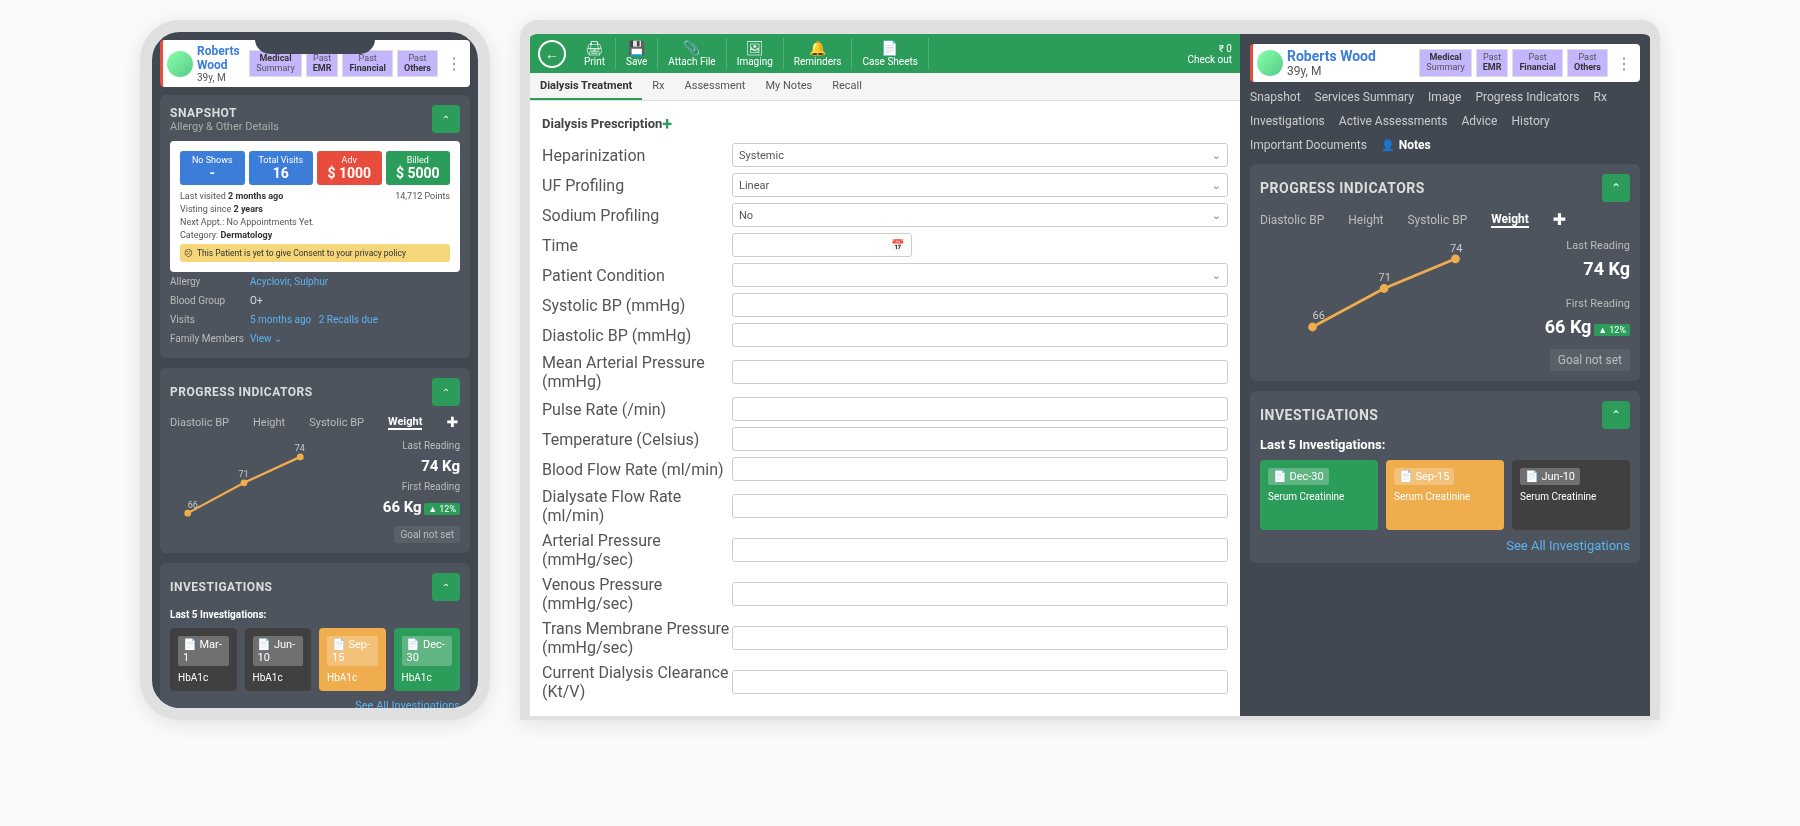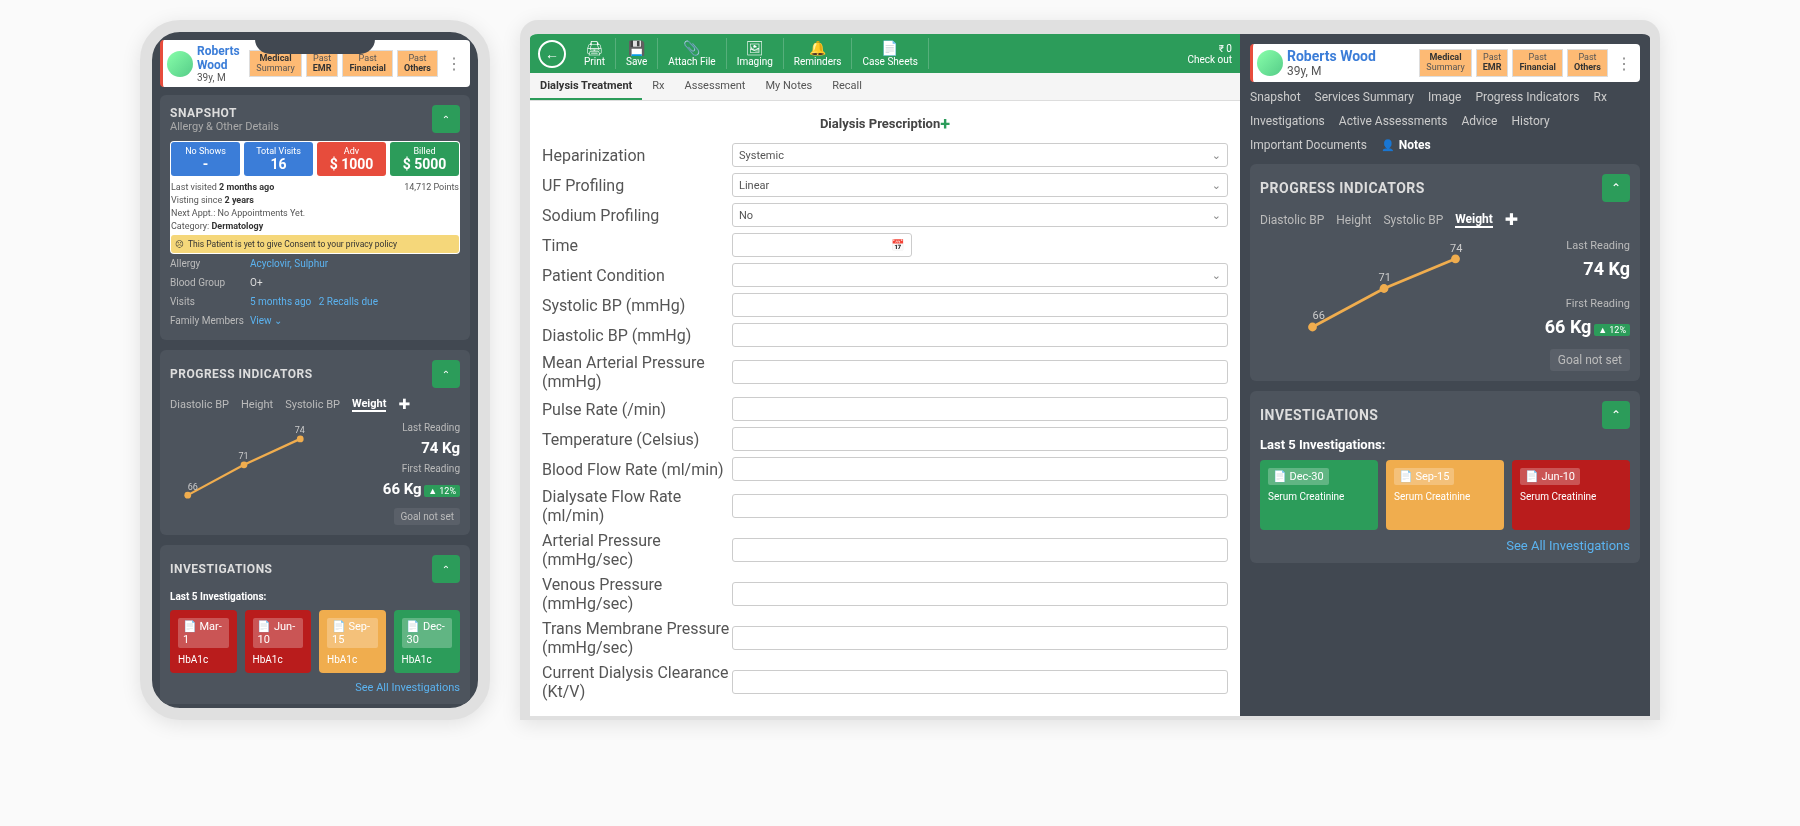--- a/index.html
+++ b/index.html
@@ -15,63 +15,63 @@
 .top-green{background:#2c9c5a;display:flex;align-items:center;padding:4px 8px;color:#fff;font-size:10px}
 .back-btn{width:28px;height:28px;border:2px solid #fff;border-radius:50%;display:flex;align-items:center;justify-content:center;font-size:14px;margin-right:8px}
 .tb-item{display:flex;flex-direction:column;align-items:center;padding:2px 10px;border-right:1px solid rgba(255,255,255,0.2);cursor:pointer}
 .tb-item .ico{font-size:14px}
 .tb-spacer{flex:1}
 .checkout{text-align:right;font-size:10px}
 .sub-tabs{display:flex;background:#f5f5f5;border-bottom:1px solid #ddd;font-size:11px}
 .sub-tab{padding:6px 10px;cursor:pointer;color:#555}
 .sub-tab.active{font-weight:bold;border-bottom:2px solid #2c9c5a;color:#333}
 .form-body{padding:6px 12px;overflow-y:auto;flex:1}
-.form-sec-title{font-weight:bold;font-size:13px;padding:6px 0;display:flex;justify-content:center;align-items:center;color:#444}
+.form-sec-title{font-weight:bold;font-size:13px;padding:6px 0;display:flex;justify-content:flex-start;align-items:center;color:#444}
 .form-row{display:flex;align-items:center;padding:3px 0}
 .form-label{width:190px;color:#555;font-size:16px}
 .form-input{flex:1;border:1px solid #ccc;border-radius:3px;height:24px;padding:2px 6px;font-size:11px;color:#555;display:flex;align-items:center;justify-content:space-between}
 .form-input .caret{color:#888}
 .patient-header{background:#fff;border-radius:4px;display:flex;align-items:center;padding:4px;gap:4px;margin-bottom:8px;border-left:3px solid #e74c3c}
 .avatar{width:26px;height:26px;border-radius:50%;background:linear-gradient(135deg,#8fa,#5c8)}
 .pname{color:#3b7dd8;font-weight:bold;font-size:12px}
 .psub{color:#555;font-size:10px}
-.hdr-btn{background:#fdba74;border:1px solid #ddd;padding:3px 6px;font-size:9px;color:#555;text-align:center;line-height:1.1}
+.hdr-btn{background:#c4b5fd;border:1px solid #ddd;padding:3px 6px;font-size:9px;color:#555;text-align:center;line-height:1.1}
 .hdr-btn b{display:block;color:#333}
 .dots{color:#888;font-size:16px;padding:0 4px}
 .nav-links{display:flex;flex-wrap:wrap;gap:10px 14px;color:#ccc;font-size:12px;margin-bottom:12px}
 .nav-links .active{color:#fff;font-weight:bold}
 .nav-links span{cursor:pointer}
 .card{background:#4d545d;border-radius:6px;padding:10px;margin-bottom:10px;color:#ddd}
 .card-hdr{display:flex;justify-content:space-between;align-items:center;margin-bottom:8px}
 .card-title{font-weight:bold;letter-spacing:0.5px;font-size:12px}
 .chev-btn{width:28px;height:28px;background:#2c9c5a;color:#fff;border-radius:4px;display:flex;align-items:center;justify-content:center;cursor:pointer}
-.pi-tabs{display:flex;gap:12px;font-size:11px;color:#bbb;margin-bottom:10px;align-items:center}
+.pi-tabs{display:flex;gap:24px;font-size:11px;color:#bbb;margin-bottom:10px;align-items:center}
 .pi-tabs .active{color:#fff;font-weight:bold;border-bottom:2px solid #fff}
 .pi-body{display:flex;gap:12px}
 .chart-area{flex:1;height:90px;position:relative}
 .readings{width:130px;display:flex;flex-direction:column;gap:6px;align-items:flex-end;font-size:10px;color:#bbb}
 .readings .val{font-size:15px;color:#fff;font-weight:bold}
 .pct{background:#2c9c5a;color:#fff;padding:1px 4px;border-radius:2px;font-size:9px}
 .inv-row{display:flex;gap:8px;margin-top:8px}
 .inv-card{flex:1;border-radius:4px;padding:8px;color:#fff;font-size:10px}
 .inv-green{background:#2c9c5a}
 .inv-yellow{background:#f0ad4e}
-.inv-red{background:#b91c1c}
+.inv-red{background:#404040}
 .inv-date{background:rgba(255,255,255,0.25);padding:2px 5px;border-radius:2px;display:inline-block;margin-bottom:6px;font-size:11px}
 .see-all{text-align:right;margin-top:8px}
 .see-all a{color:#5bb3f0;font-size:11px}
 
 .phone-content .card{font-size:10px}
 .stat-bar{display:flex;gap:4px;margin-bottom:6px}
 .stat-box{flex:1;text-align:center;padding:4px;border-radius:3px;font-size:9px;color:#fff}
 .stat-box .num{font-size:14px;font-weight:bold}
 .stat-blue{background:#3b7dd8}
 .stat-red{background:#e74c3c}
 .stat-green{background:#2c9c5a}
-.snap-body{background:#fff;color:#333;border-radius:4px;padding:1px;font-size:9px}
+.snap-body{background:#fff;color:#333;border-radius:4px;padding:10px;font-size:9px}
 .snap-line{margin-bottom:3px;color:#555}
 .snap-line b{color:#333}
 .warn{background:#f5d77a;padding:4px;border-radius:3px;display:flex;align-items:center;gap:4px;font-size:8.5px;margin-top:4px}
 .kv{display:flex;padding:4px 0;font-size:10px;color:#bbb}
 .kv .k{width:80px}
 .kv .v{color:#5bb3f0}
 svg.spark{width:100%;height:100%}
 .plus{color:#2c9c5a;font-size:18px;cursor:pointer}
 .notes-ico:before{content:"👤";margin-right:4px;font-size:11px}
 </style>

